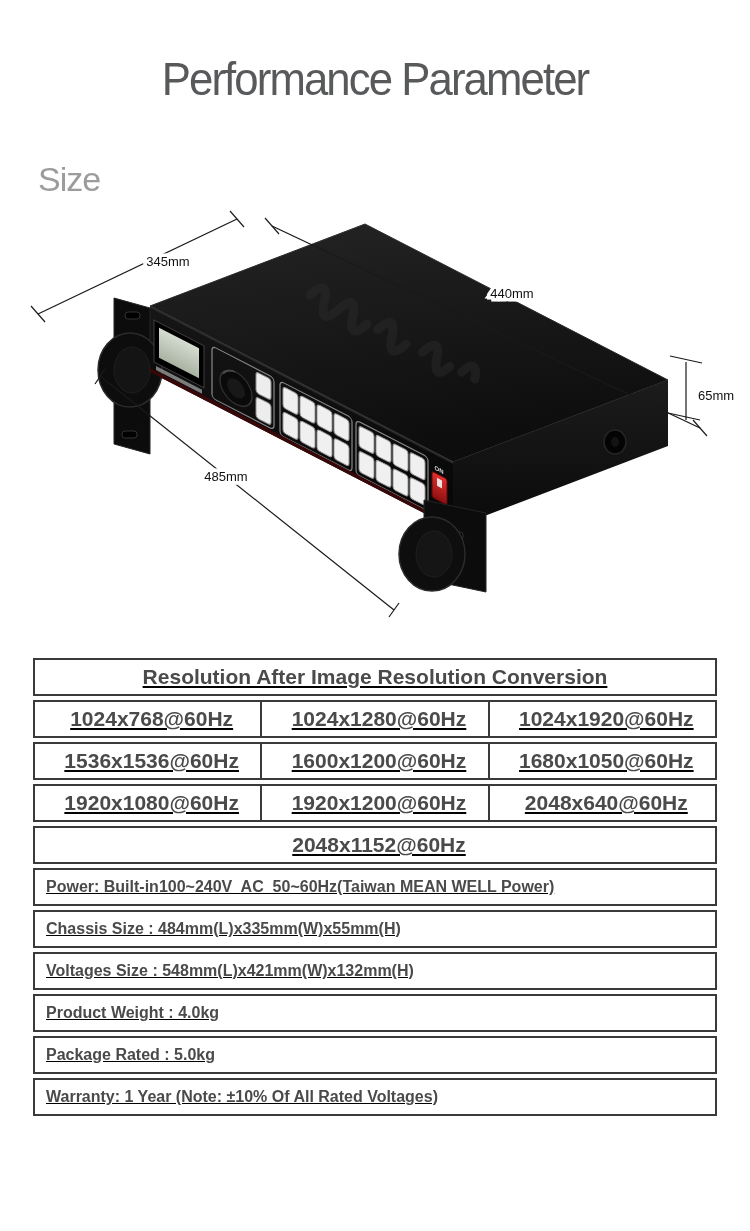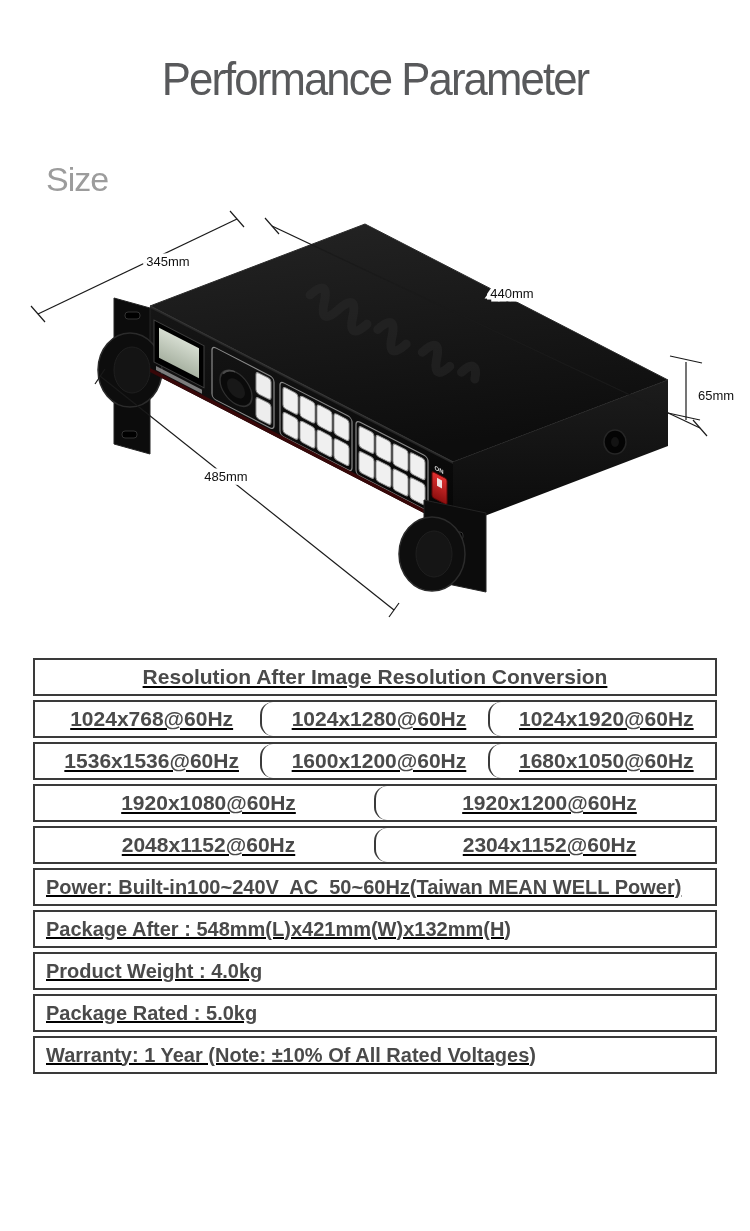--- a/index.html
+++ b/index.html
@@ -9,21 +9,21 @@
     position:relative; width:750px; height:1168px;
     background:#fff; overflow:hidden; margin:0 auto;
   }
   .page-title {
     position:absolute; top:52px; left:0; width:750px;
     text-align:center; font-size:46px; font-weight:400;
     color:#58595b; letter-spacing:-2px;
     transform:scaleX(0.95); transform-origin:center;
   }
   .section-label {
-    position:absolute; top:160px; left:46px;
+    position:absolute; top:160px; left:38px;
     font-size:34px; font-weight:400; color:#9c9c9c; letter-spacing:-1px;
   }
   .device-svg { position:absolute; top:210px; left:0; }
 
   .spec-table {
     position:absolute; top:658px; left:33px; width:684px;
     display:flex; flex-direction:column; gap:4px;text-decoration:underline;
   }
   .t-box {
     border:2px solid #3a3a3a; background:#fff;
@@ -31,24 +31,24 @@
   }
   .t-head {
     justify-content:center; align-items:center;
     font-size:21px; font-weight:700; color:#4a4a4a;
   }
   .t-cell {
     flex:1 1 0; display:flex; align-items:center; justify-content:center;
     font-size:21px; font-weight:700; color:#4a4a4a;
     white-space:nowrap; overflow:hidden;padding-left:8px;
   }
-  .t-cell + .t-cell { border-left:2px solid #3a3a3a;border-radius:13px; }
+  .t-cell + .t-cell { border-left:2px solid #3a3a3a; }
   .t-spec {
     align-items:center; padding-left:11px;
-    font-size:20px; font-weight:700; color:#4a4a4a;
+    font-size:16px; font-weight:700; color:#4a4a4a;
     white-space:pre; overflow:hidden;
   }
   .dim-label {
     font-size:13px; fill:#111111;
     paint-order:stroke; stroke:#ffffff; stroke-width:7px;
     font-family:"Liberation Sans", sans-serif;
   }
   .dim-line { stroke:#1a1a1a; stroke-width:1.2; }
 </style>
 </head>
@@ -193,26 +193,27 @@
       <div class="t-cell">1024x1920@60Hz</div>
     </div>
     <div class="t-box">
       <div class="t-cell">1536x1536@60Hz</div>
       <div class="t-cell">1600x1200@60Hz</div>
       <div class="t-cell">1680x1050@60Hz</div>
     </div>
     <div class="t-box">
       <div class="t-cell">1920x1080@60Hz</div>
       <div class="t-cell">1920x1200@60Hz</div>
+      <div class="t-cell">2048x640@60Hz</div>
     </div>
     <div class="t-box">
       <div class="t-cell">2048x1152@60Hz</div>
-      <div class="t-cell">2304x1152@60Hz</div>
     </div>
 
     <div class="t-box t-spec">Power: Built-in100~240V  AC  50~60Hz(Taiwan MEAN WELL Power)</div>
-    <div class="t-box t-spec">Package After : 548mm(L)x421mm(W)x132mm(H)</div>
+    <div class="t-box t-spec">Chassis Size : 484mm(L)x335mm(W)x55mm(H)</div>
+    <div class="t-box t-spec">Voltages Size : 548mm(L)x421mm(W)x132mm(H)</div>
     <div class="t-box t-spec">Product Weight : 4.0kg</div>
     <div class="t-box t-spec">Package Rated : 5.0kg</div>
     <div class="t-box t-spec">Warranty: 1 Year (Note: ±10% Of All Rated Voltages)</div>
   </div>
 
 </div>
 
 </body></html>

